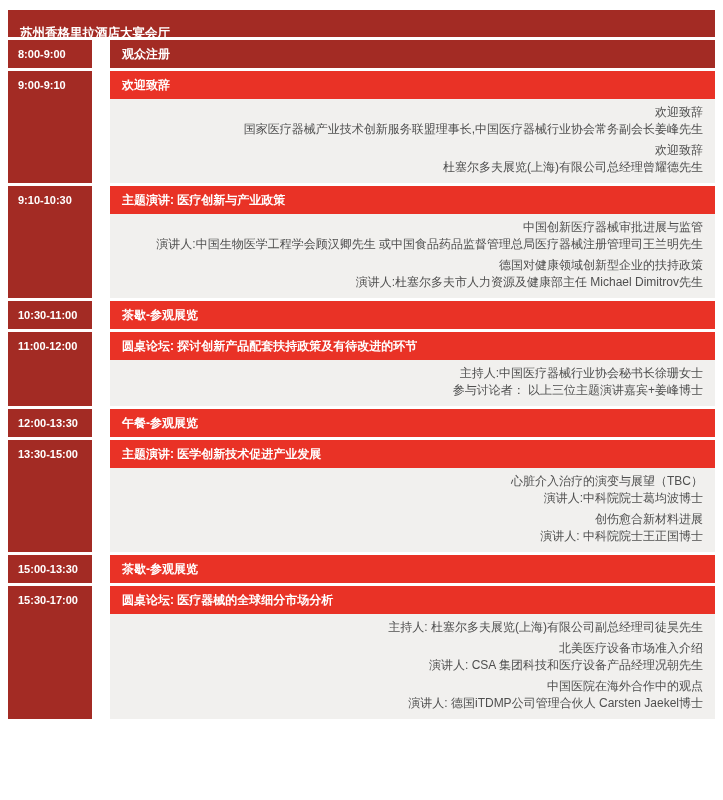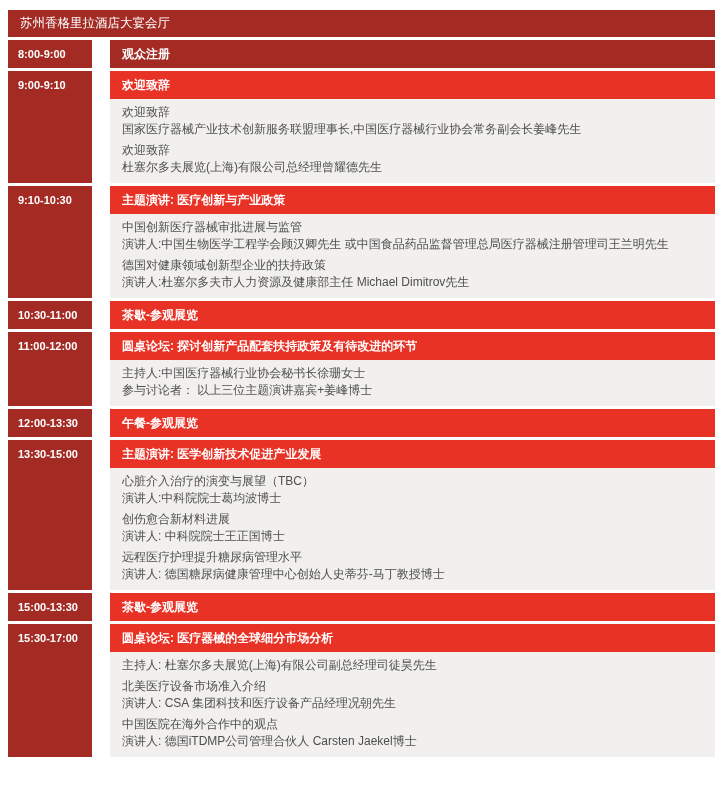--- a/index.html
+++ b/index.html
@@ -12,33 +12,33 @@
   *{box-sizing:border-box;}
   html,body{margin:0;padding:0;}
   body{
     width:723px;height:800px;background:#ffffff;
     font-family:"Liberation Sans","DejaVu Sans",sans-serif;
     overflow:hidden;
   }
   .page{padding:10px 8px 7px 8px;width:723px;}
   .venue-bar{
     background:var(--dark-red);color:var(--bar-text);
-    font-weight:normal;font-size:12.5px;
+    font-weight:bold;font-size:12.5px;
     height:27px;line-height:27px;
-    padding:0 12px;margin-bottom:3px;
+    padding:10px 12px;margin-bottom:3px;
   }
   .group{display:flex;margin-bottom:3px;}
   .time-cell{
     width:84px;flex:0 0 84px;margin-right:18px;
     background:var(--dark-red);color:var(--bar-text);
     font-weight:bold;font-size:11px;
     padding:8px 4px 0 10px;
     letter-spacing:0px;white-space:nowrap;
   }
-  .right{flex:1;display:flex;flex-direction:column;min-width:0;}
+  .right{flex:1;display:flex;flex-direction:column;min-width:0;text-align:right;}
   .session-bar{
     min-height:28px;display:flex;align-items:center;
     padding:0 12px;color:var(--bar-text);
     font-weight:bold;font-size:12px;
   }
   .session-bar.dark{background:var(--dark-red);}
   .session-bar.bright{background:var(--bright-red);}
   .content{
     background:var(--content-bg);flex:1;
     padding:5px 12px 7px 12px;
@@ -109,21 +109,20 @@
     </div>
   </div>
 
   <div class="group">
     <div class="time-cell">13:30-15:00</div>
     <div class="right">
       <div class="session-bar bright">主题演讲: 医学创新技术促进产业发展</div>
       <div class="content">
             <p>心脏介入治疗的演变与展望（TBC）<br>演讲人:中科院院士葛均波博士</p>
             <p>创伤愈合新材料进展<br>演讲人: 中科院院士王正国博士</p>
-            <p>远程医疗护理提升糖尿病管理水平<br>演讲人: 德国糖尿病健康管理中心创始人史蒂芬-马丁教授博士</p>
           </div>
     </div>
   </div>
 
   <div class="group">
     <div class="time-cell">15:00-13:30</div>
     <div class="right">
       <div class="session-bar bright">茶歇-参观展览</div>
 
     </div>

